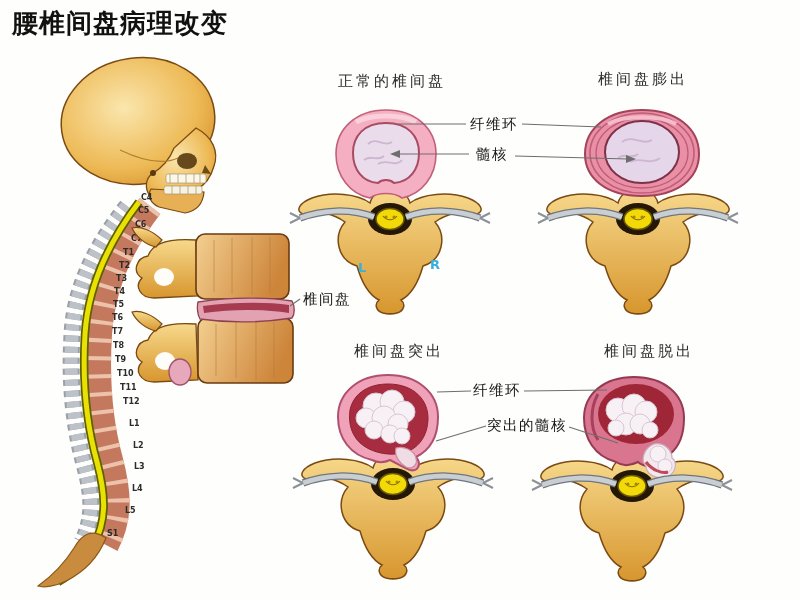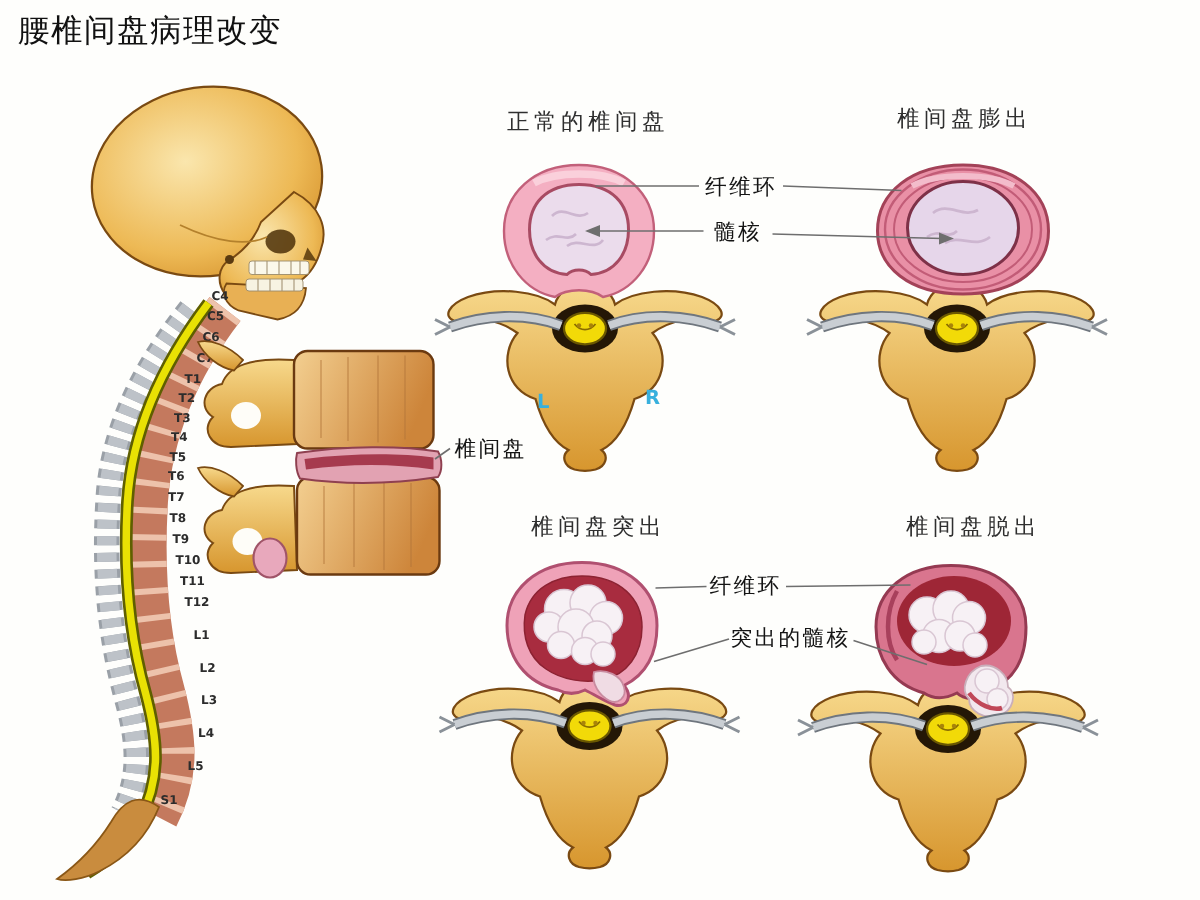--- a/index.html
+++ b/index.html
@@ -1,20 +1,20 @@
 <!DOCTYPE html>
 <html><head>
 <meta charset="utf-8">
 <style>
   html,body{margin:0;padding:0;background:#ffffff;}
   .stage{position:relative;width:800px;height:600px;background:#fefefc;overflow:hidden;
          font-family:"DejaVu Sans",sans-serif;}
   .stage svg{position:absolute;left:0;top:0;}
   h1.main-title{position:absolute;left:12px;top:6px;margin:0;
-      font-size:21px;font-weight:normal;color:#111;letter-spacing:1px;
+      font-size:26px;font-weight:bold;color:#111;letter-spacing:1px;
       font-family:"DejaVu Sans",sans-serif;}
   text{font-family:"DejaVu Sans",sans-serif;}
   .dg-title{font-size:15px;letter-spacing:3px;fill:#2f2f2f;}
   .anno{font-size:14.5px;letter-spacing:1.5px;fill:#141414;}
   .vlabel{font-size:8px;font-weight:bold;fill:#2c2c2c;}
   .lr{font-size:13px;font-weight:bold;}
   .leader{stroke:#6e6e6e;stroke-width:1.1;fill:none;}
   .bone{fill:url(#boneG);stroke:#7a4a12;stroke-width:1.5;}
   .squig{stroke:#cdb6d0;stroke-width:1.8;fill:none;}
   .lump{fill:#f7f1f5;stroke:#d9c6d3;stroke-width:1;}

